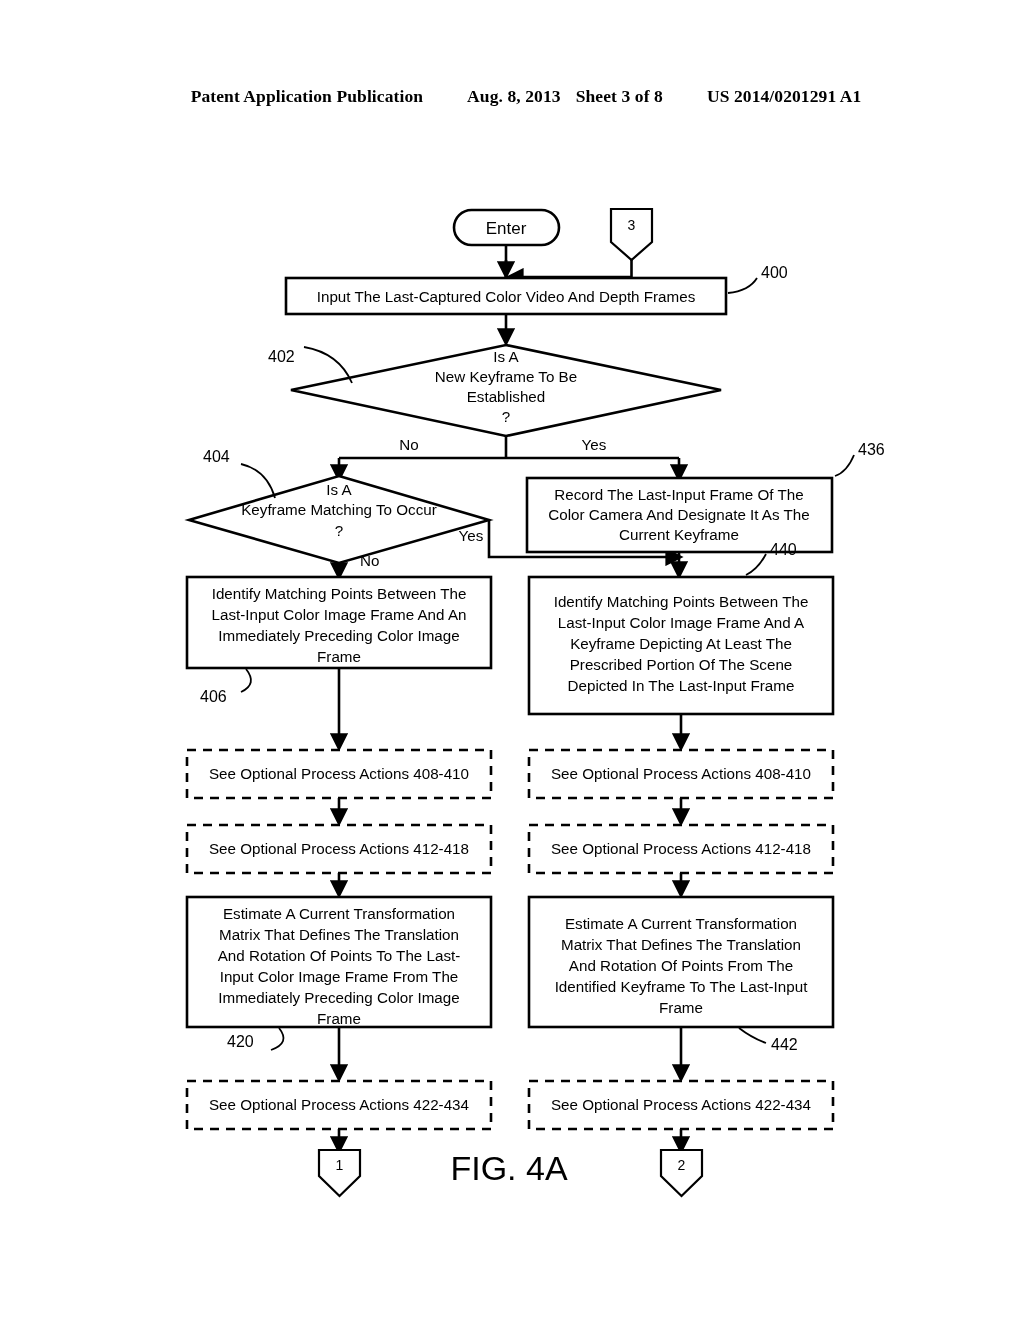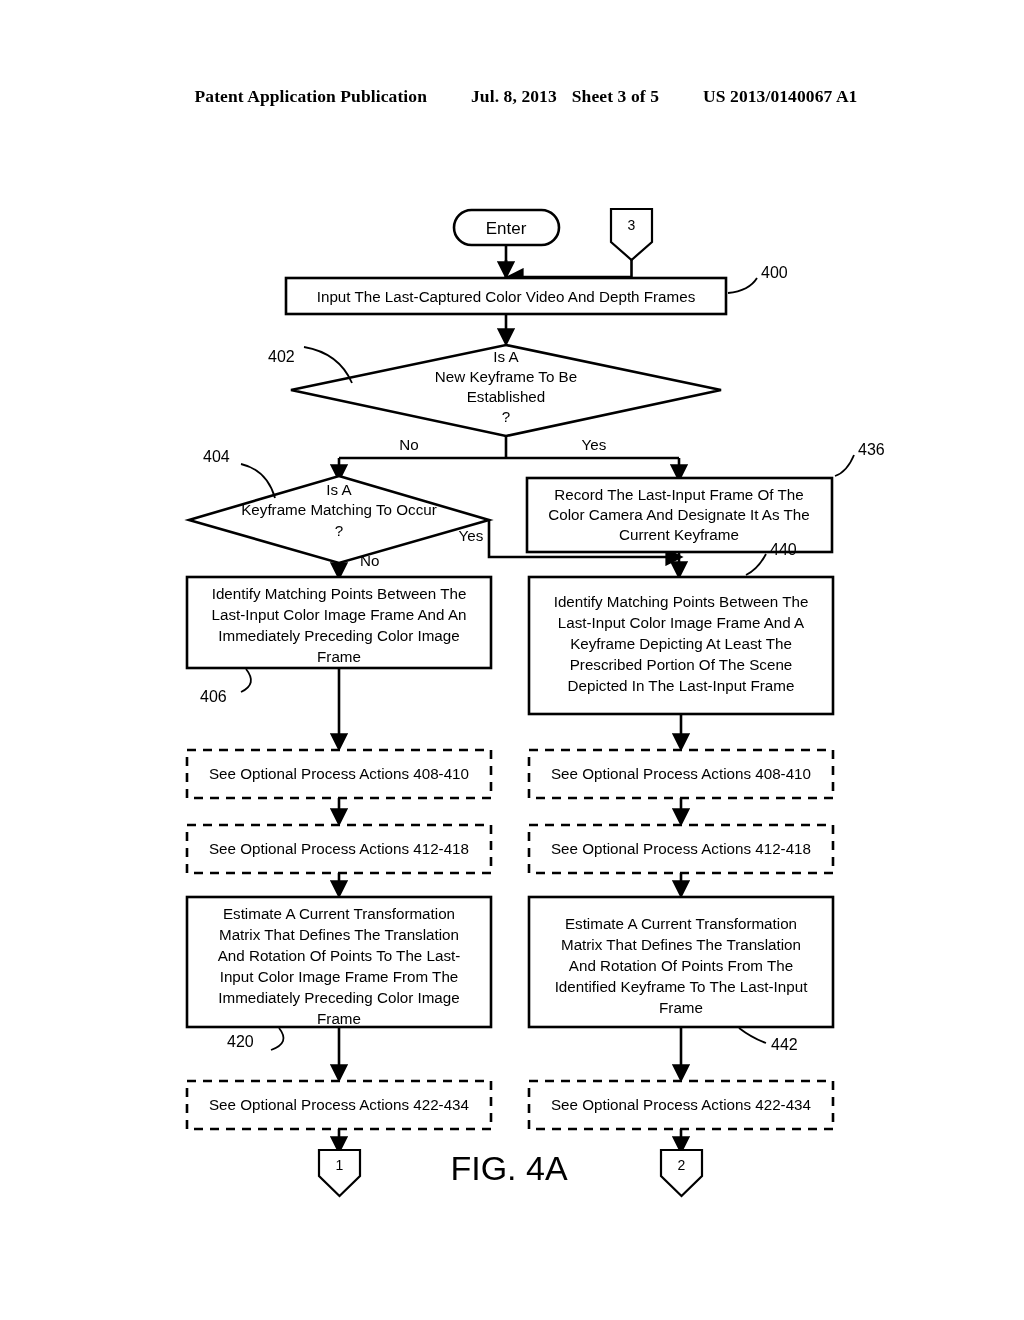--- a/index.html
+++ b/index.html
@@ -106,23 +106,23 @@
     fill: none;
   }
 </style>
 </head>
 <body>
 
 <div id="page">
 
   <div class="pub-header">
     <span class="h-title">Patent Application Publication</span>
-    <span class="h-date">Jul. 8, 2013</span>
-    <span class="h-sheet">Sheet 3 of 5</span>
-    <span class="h-num">US 2013/0140067 A1</span>
+    <span class="h-date">Aug. 8, 2013</span>
+    <span class="h-sheet">Sheet 3 of 8</span>
+    <span class="h-num">US 2014/0201291 A1</span>
   </div>
 
   <div id="figure">
     <svg width="1024" height="1090" viewBox="0 0 1024 1090" xmlns="http://www.w3.org/2000/svg">
       <defs>
         <marker id="arrow" viewBox="0 0 12 12" refX="9" refY="6" markerWidth="7" markerHeight="7" orient="auto-start-reverse">
           <path d="M 0 0 L 12 6 L 0 12 z" fill="#000"></path>
         </marker>
         <marker id="arrowL" viewBox="0 0 12 12" refX="9" refY="6" markerWidth="7" markerHeight="7" orient="auto-start-reverse">
           <path d="M 0 0 L 12 6 L 0 12 z" fill="#000"></path>

